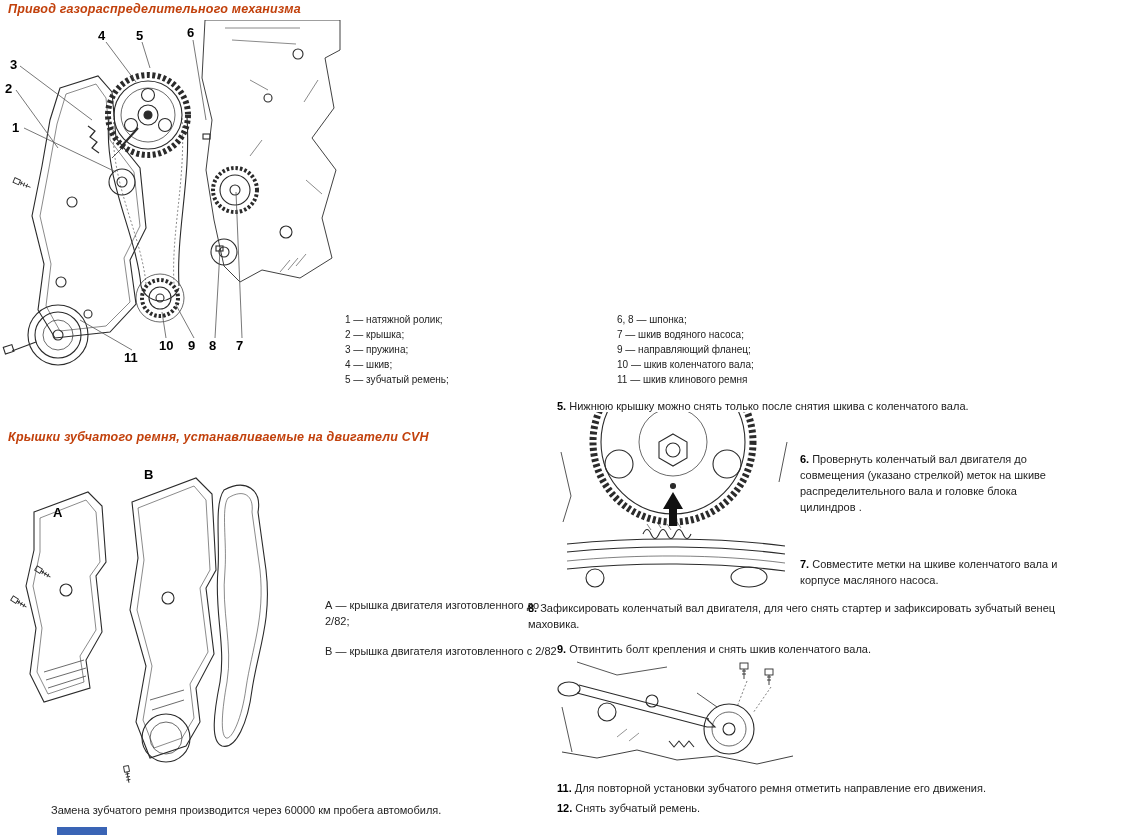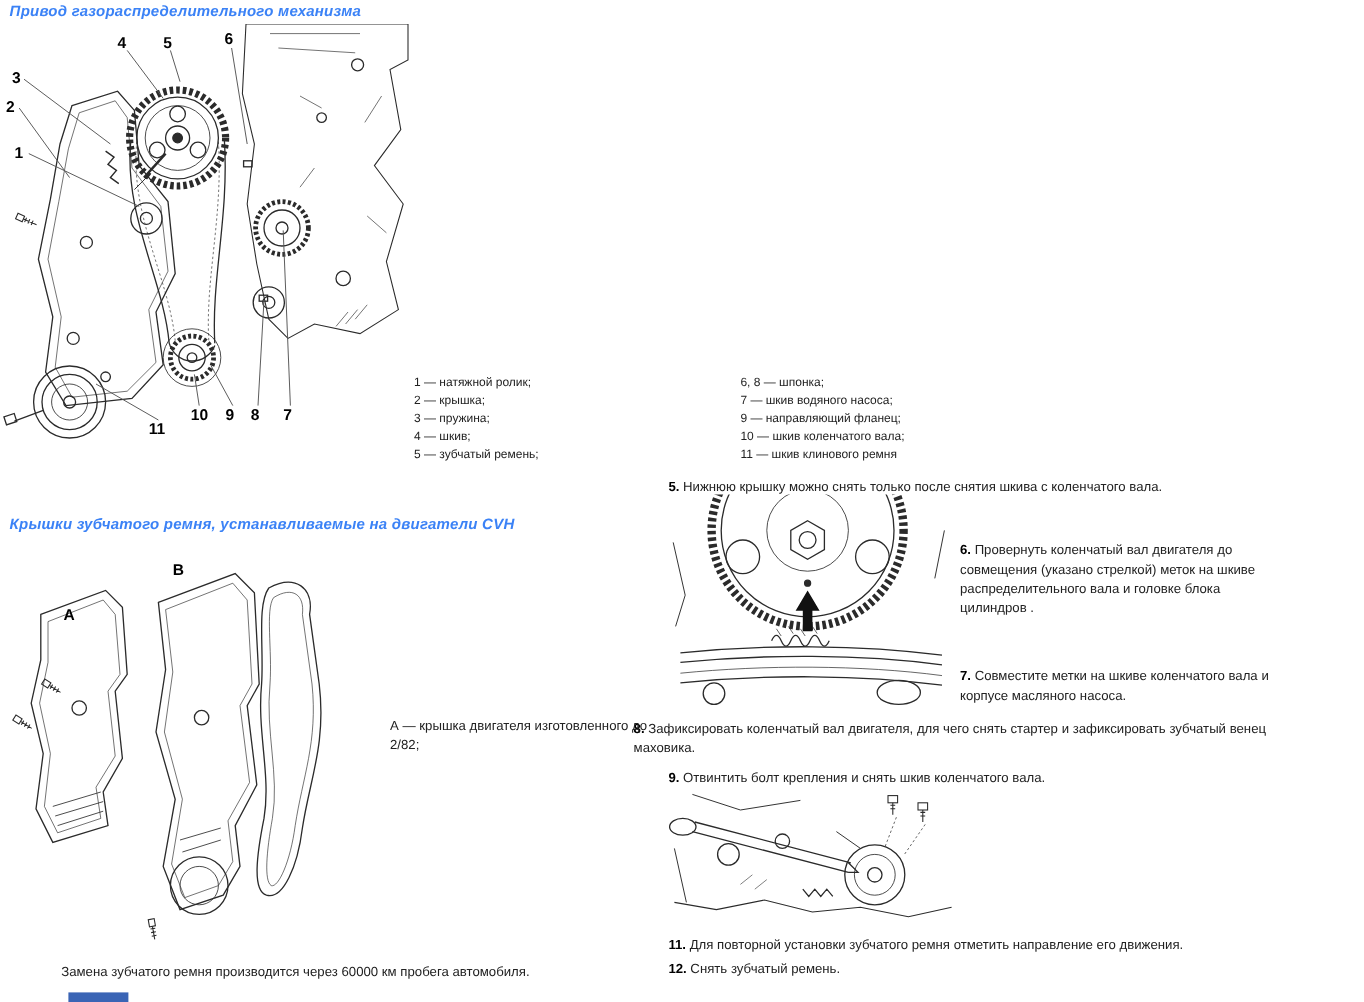--- a/index.html
+++ b/index.html
@@ -1,18 +1,18 @@
 <!DOCTYPE html>
 <html><head>
 <meta charset="utf-8">
 <style>
   html,body{margin:0;padding:0;background:#fff;}
   #page{position:relative;width:1137px;height:835px;background:#fff;overflow:hidden;
         font-family:"Liberation Sans",sans-serif;color:#1c1c1c;}
-  .h1{position:absolute;font:bold italic 12.5px/15px "Liberation Sans",sans-serif;color:#3b82f6;letter-spacing:.2px;}
+  .h1{position:absolute;font:bold italic 12.5px/15px "Liberation Sans",sans-serif;color:#c2410c;letter-spacing:.2px;}
   .txt{position:absolute;font-size:11px;line-height:16px;color:#222;}
   .txt b{color:#000;margin-right:3px;}
   .legend{position:absolute;font-size:10px;line-height:15px;color:#222;}
   .legend div{white-space:nowrap;}
   .callout{position:absolute;font:bold 13px/13px "Liberation Sans",sans-serif;color:#000;}
   .illo{position:absolute;}
   svg{display:block;overflow:hidden;}
   #bar{position:absolute;left:57px;top:827px;width:50px;height:8px;}
   
   #t1{left:8px;top:2px;}
@@ -254,17 +254,18 @@
         <path d="M224,40 C246,28 262,40 258,62 L266,120 C272,170 258,200 252,240 C248,272 236,300 222,296 C210,292 214,262 220,232 C226,196 214,160 218,120 C220,90 214,54 224,40 Z"></path>
         <path d="M228,48 C244,38 254,46 252,62 L260,120 C265,168 252,198 246,238 C242,268 232,290 226,288 C220,284 222,260 227,232 C233,196 221,160 225,120 C227,92 221,58 228,48 Z" stroke-width="0.55"></path>
       </g>
     </svg>
   </div>
 
   <div class="callout lA">A</div>
   <div class="callout lB">B</div>
 
   <div id="capA" class="txt">А — крышка двигателя изготовленного до 2/82;</div>
+  <div id="capB" class="txt">В — крышка двигателя изготовленного с 2/82</div>
 
   <div id="foot" class="txt">Замена зубчатого ремня производится через 60000 км пробега автомобиля.</div>
 
   <div id="bar" style="background: rgb(58, 100, 181);"></div>
 </div>
 
 </body></html>

